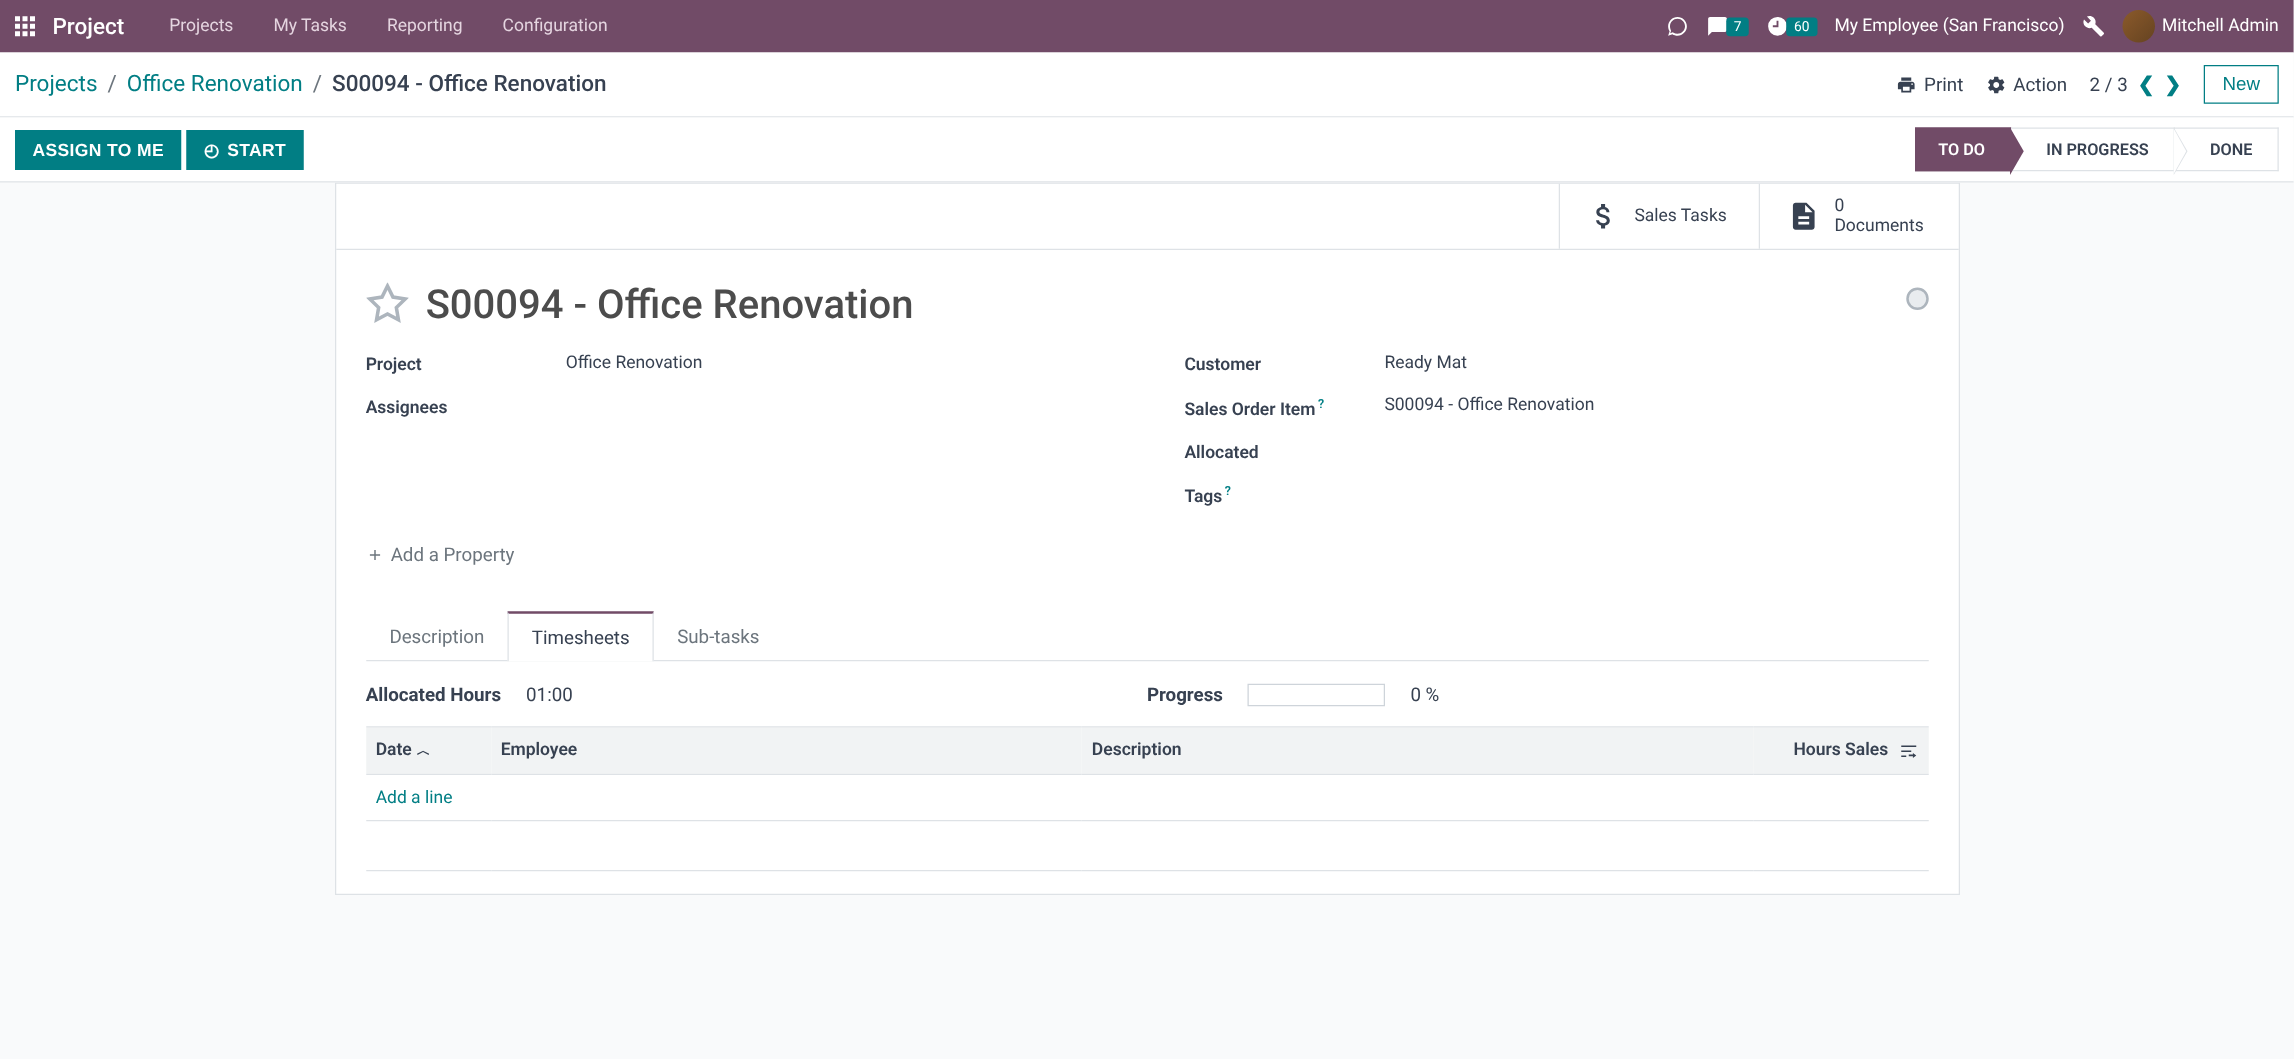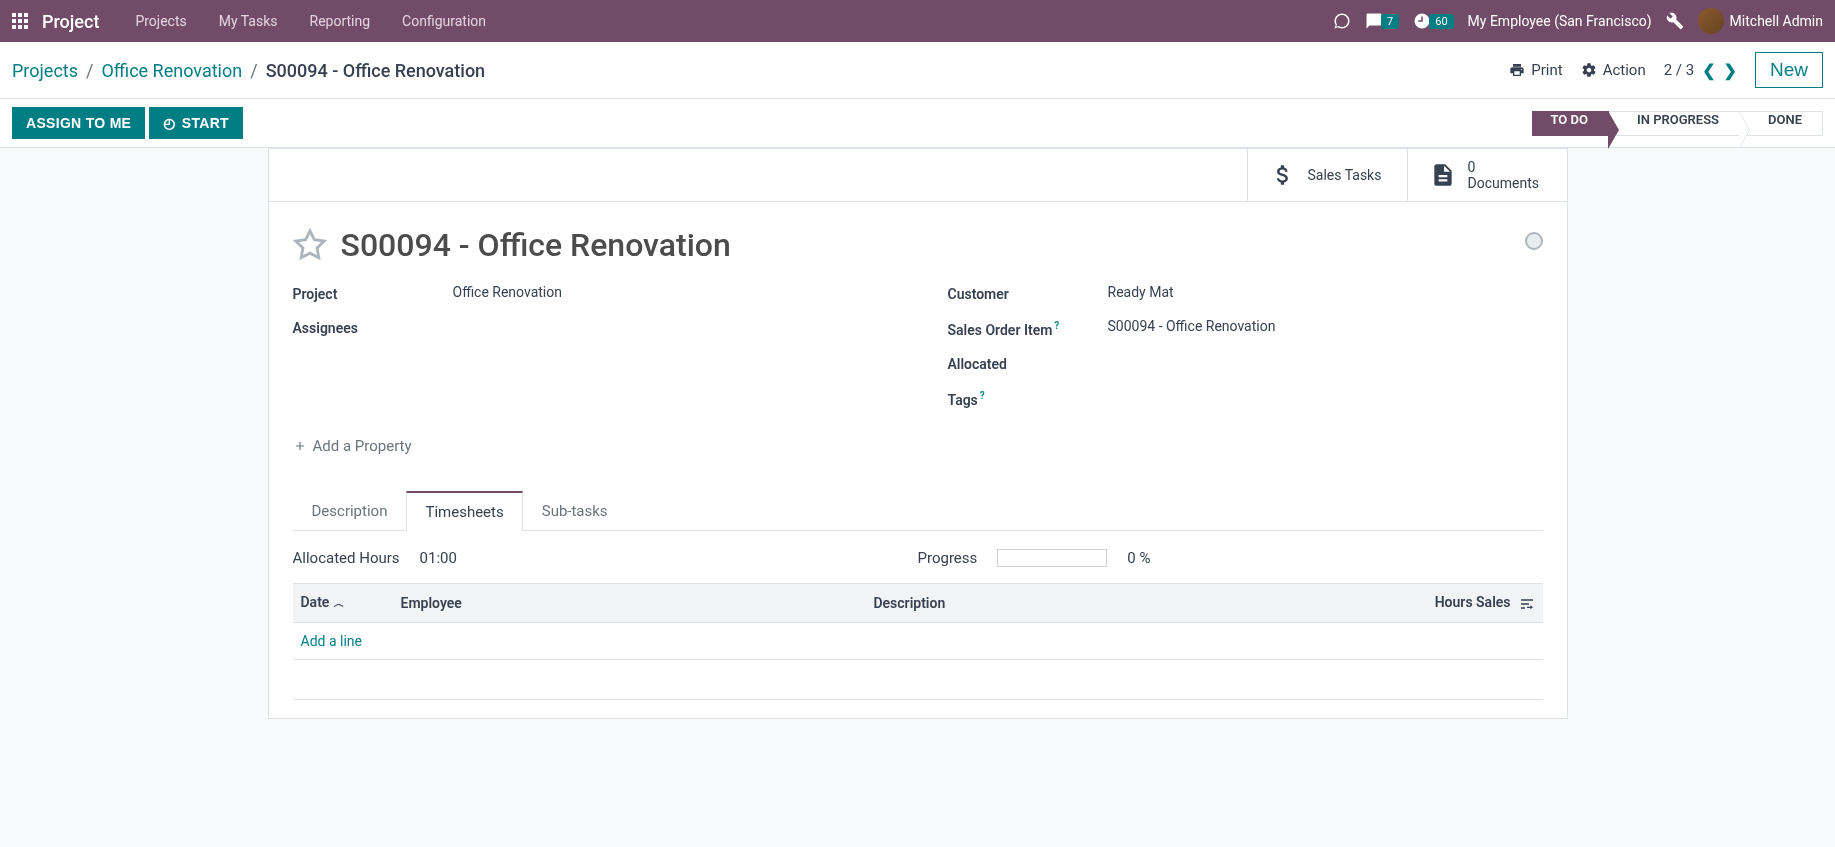--- a/index.html
+++ b/index.html
@@ -23,28 +23,28 @@
 
 .control-panel { background: #fff; border-bottom: 1px solid #dee2e6; padding: 10px 12px; display: flex; align-items: center; }
 .breadcrumb { display: flex; align-items: center; font-size: 18px; gap: 8px; }
 .breadcrumb a { color: #017e84; text-decoration: none; cursor: pointer; }
 .breadcrumb .sep { color: #6c757d; }
 .breadcrumb .current { color: #374151; font-weight: 500; }
 .cp-right { margin-left: auto; display: flex; align-items: center; gap: 18px; font-size: 15px; color: #374151; }
 .cp-action { cursor: pointer; display: flex; align-items: center; gap: 6px; }
 .pager { display: flex; align-items: center; gap: 8px; }
 .pager-arrow { cursor: pointer; color: #017e84; font-size: 16px; font-weight: bold; }
-.new-btn { border: 1px solid #017e84; color: #017e84; background: #fff; padding: 6px 14px; font-size: 19px; cursor: pointer; }
+.new-btn { border: 1px solid #017e84; color: #017e84; background: #fff; padding: 6px 14px; font-size: 15px; cursor: pointer; }
 
 
 .status-bar { background: #fff; border-bottom: 1px solid #dee2e6; padding: 8px 12px; display: flex; align-items: center; }
 .action-btn { background: #017e84; color: #fff; border: none; padding: 8px 14px; font-size: 14px; font-weight: 600; cursor: pointer; margin-right: 4px; letter-spacing: 0.3px; }
 .action-btn .clock { margin-right: 6px; }
 .stage-bar { margin-left: auto; display: flex; }
-.stage { position: relative; padding: 0 20px 8px 28px; background: #fff; color: #374151; font-size: 13px; font-weight: 600; cursor: pointer; border: 1px solid #dee2e6; border-left: none; }
+.stage { position: relative; padding: 10px 20px 8px 28px; background: #fff; color: #374151; font-size: 13px; font-weight: 600; cursor: pointer; border: 1px solid #dee2e6; border-left: none; }
 .stage:first-child { border-left: 1px solid #dee2e6; padding-left: 18px; }
 .stage::after { content: ''; position: absolute; right: -10px; top: 0; width: 0; height: 0; border-top: 18px solid transparent; border-bottom: 18px solid transparent; border-left: 10px solid #fff; z-index: 2; }
 .stage::before { content: ''; position: absolute; right: -11px; top: -1px; width: 0; height: 0; border-top: 19px solid transparent; border-bottom: 19px solid transparent; border-left: 11px solid #dee2e6; z-index: 1; }
 .stage.active { background: #714B67; color: #fff; border-color: #714B67; }
 .stage.active::after { border-left-color: #714B67; }
 .stage.active::before { border-left-color: #714B67; }
 .stage:last-child::after, .stage:last-child::before { display: none; }
 
 
 .form-wrap { padding: 0 12px; }
@@ -71,21 +71,21 @@
 .plus-svg { width: 14px; height: 14px; fill: #6c757d; }
 
 
 .tabs { display: flex; border-bottom: 1px solid #dee2e6; margin: 0 24px; }
 .tab { padding: 10px 18px; font-size: 15px; color: #6c757d; cursor: pointer; border: 1px solid transparent; border-bottom: none; margin-bottom: -1px; }
 .tab.active { color: #374151; border-color: #dee2e6; border-top: 2px solid #714B67; background: #fff; }
 
 .tab-content { padding: 18px 24px; }
 .alloc-row { display: grid; grid-template-columns: 1fr 1fr; margin-bottom: 16px; }
 .alloc-left, .alloc-right { display: flex; align-items: center; gap: 20px; }
-.alloc-label { font-weight: 400; font-size: 15px; }
+.alloc-label { font-weight: 700; font-size: 15px; }
 .alloc-val { font-size: 15px; }
 .progress-bar { width: 110px; height: 18px; border: 1px solid #ced4da; background: #fff; }
 .pct { font-size: 15px; }
 
 
 .ts-table { width: 100%; border-collapse: collapse; }
 .ts-table th { background: #f1f3f4; text-align: left; padding: 10px 8px; font-weight: 600; font-size: 14px; border-top: 1px solid #dee2e6; border-bottom: 1px solid #dee2e6; }
 .ts-table th.date-col { width: 100px; }
 .ts-table th.hours-col { text-align: right; width: 140px; white-space: nowrap; }
 .sort-caret { font-size: 11px; margin-left: 4px; }

